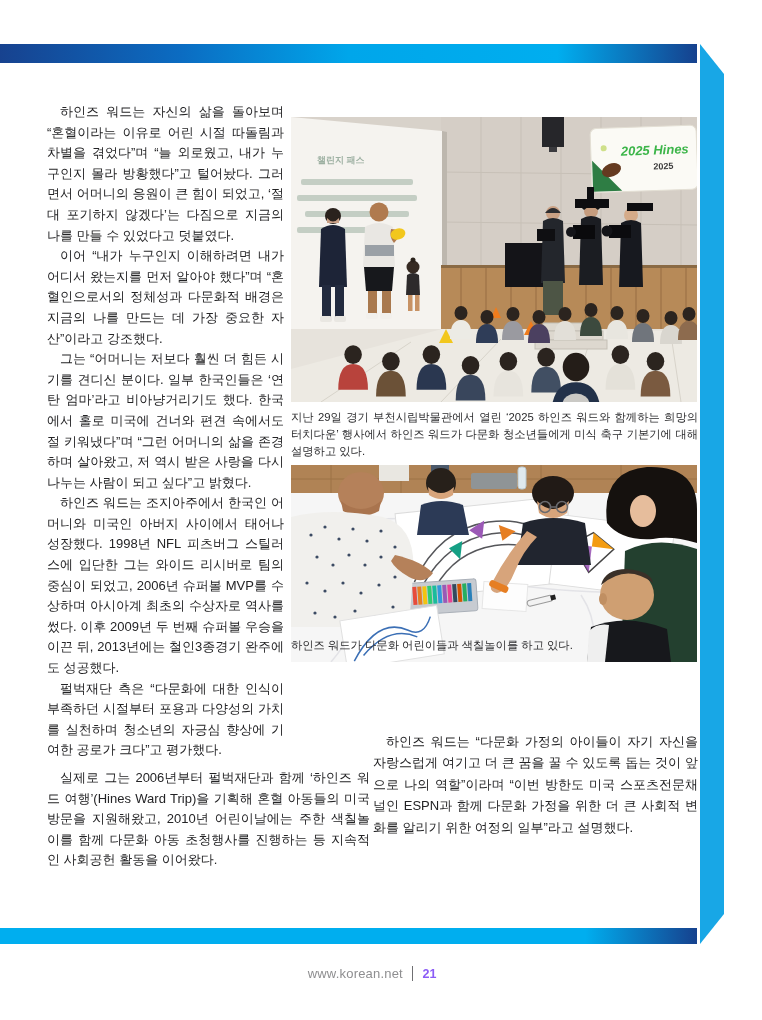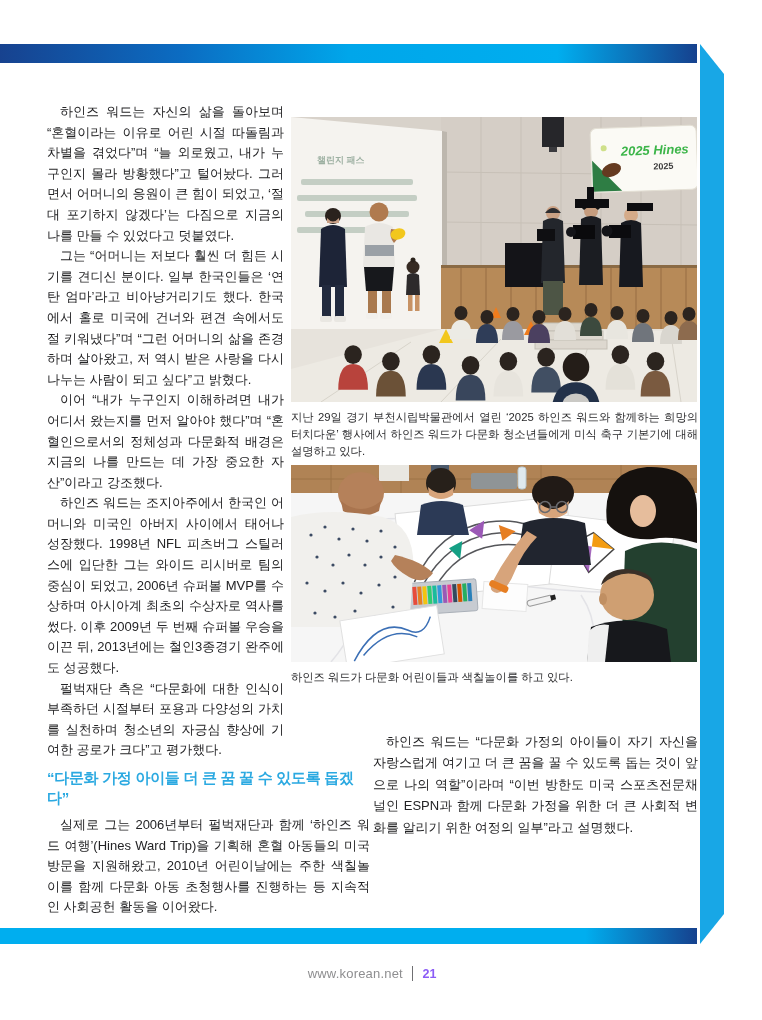--- a/index.html
+++ b/index.html
@@ -32,21 +32,21 @@
   .colC .body-par{line-height:21.4px;}
   .subhead{
     font-size:15px;font-weight:bold;color:#2ba9e1;margin:0 0 7px 0;line-height:20px;
     letter-spacing:-0.3px;
   }
   .caption{
     position:absolute;font-size:11.3px;line-height:17px;color:#2a2a2c;text-align:justify;
     word-break:break-all;
   }
   .cap1{left:291px;top:409px;width:407px;}
-  .cap2{left:291px;top:669px;width:407px;}
+  .cap2{left:291px;top:637px;width:407px;}
   
   .photo{position:absolute;display:block;}
   .photo1{left:291px;top:117px;width:406px;height:285px;}
   .photo2{left:291px;top:465px;width:406px;height:197px;}
   
   .endmark{
     display:inline-block;vertical-align:-2px;width:13px;height:13px;margin-left:4px;
     background:linear-gradient(135deg,#f7b32b,#ffd400 35%,#7ac943 65%,#29abe2);
     padding:1.5px;box-sizing:border-box;text-indent:0;
   }
@@ -67,28 +67,27 @@
 <body>
 
 <div class="page">
 
   <div class="band-top"></div>
   <div class="stripe-right"></div>
   <div class="band-bottom"></div>
 
   <div class="colA">
     <p class="body-par">하인즈 워드는 자신의 삶을 돌아보며 “혼혈이라는 이유로 어린 시절 따돌림과 차별을 겪었다”며 “늘 외로웠고, 내가 누구인지 몰라 방황했다”고 털어놨다. 그러면서 어머니의 응원이 큰 힘이 되었고, ‘절대 포기하지 않겠다’는 다짐으로 지금의 나를 만들 수 있었다고 덧붙였다.</p>
+    <p class="body-par">이어 “내가 누구인지 이해하려면 내가 어디서 왔는지를 먼저 알아야 했다”며 “혼혈인으로서의 정체성과 다문화적 배경은 지금의 나를 만드는 데 가장 중요한 자산”이라고 강조했다.</p>
     <p class="body-par">그는 “어머니는 저보다 훨씬 더 힘든 시기를 견디신 분이다. 일부 한국인들은 ‘연탄 엄마’라고 비아냥거리기도 했다. 한국에서 홀로 미국에 건너와 편견 속에서도 절 키워냈다”며 “그런 어머니의 삶을 존경하며 살아왔고, 저 역시 받은 사랑을 다시 나누는 사람이 되고 싶다”고 밝혔다.</p>
-    <p class="body-par">이어 “내가 누구인지 이해하려면 내가 어디서 왔는지를 먼저 알아야 했다”며 “혼혈인으로서의 정체성과 다문화적 배경은 지금의 나를 만드는 데 가장 중요한 자산”이라고 강조했다.</p>
     <p class="body-par">하인즈 워드는 조지아주에서 한국인 어머니와 미국인 아버지 사이에서 태어나 성장했다. 1998년 NFL 피츠버그 스틸러스에 입단한 그는 와이드 리시버로 팀의 중심이 되었고, 2006년 슈퍼볼 MVP를 수상하며 아시아계 최초의 수상자로 역사를 썼다. 이후 2009년 두 번째 슈퍼볼 우승을 이끈 뒤, 2013년에는 철인3종경기 완주에도 성공했다.</p>
     <p class="body-par">펄벅재단 측은 “다문화에 대한 인식이 부족하던 시절부터 포용과 다양성의 가치를 실천하며 청소년의 자긍심 향상에 기여한 공로가 크다”고 평가했다.</p>
   </div>
 
   <div class="colB">
-    <h2 class="subhead">“다문화 가정 아이들 더 큰 꿈 꿀 수 있도록 돕겠다”</h2>
     <p class="body-par">실제로 그는 2006년부터 펄벅재단과 함께 ‘하인즈 워드 여행’(Hines Ward Trip)을 기획해 혼혈 아동들의 미국 방문을 지원해왔고, 2010년 어린이날에는 주한 색칠놀이를 함께 다문화 아동 초청행사를 진행하는 등 지속적인 사회공헌 활동을 이어왔다.</p>
   </div>
 
   <div class="colC">
     <p class="body-par">하인즈 워드는 “다문화 가정의 아이들이 자기 자신을 자랑스럽게 여기고 더 큰 꿈을 꿀 수 있도록 돕는 것이 앞으로 나의 역할”이라며 “이번 방한도 미국 스포츠전문채널인 ESPN과 함께 다문화 가정을 위한 더 큰 사회적 변화를 알리기 위한 여정의 일부”라고 설명했다.</p>
   </div>
 
   <svg class="photo photo1" viewBox="0 0 406 285" aria-label="event photo">
     <defs>
       <g id="seated">

